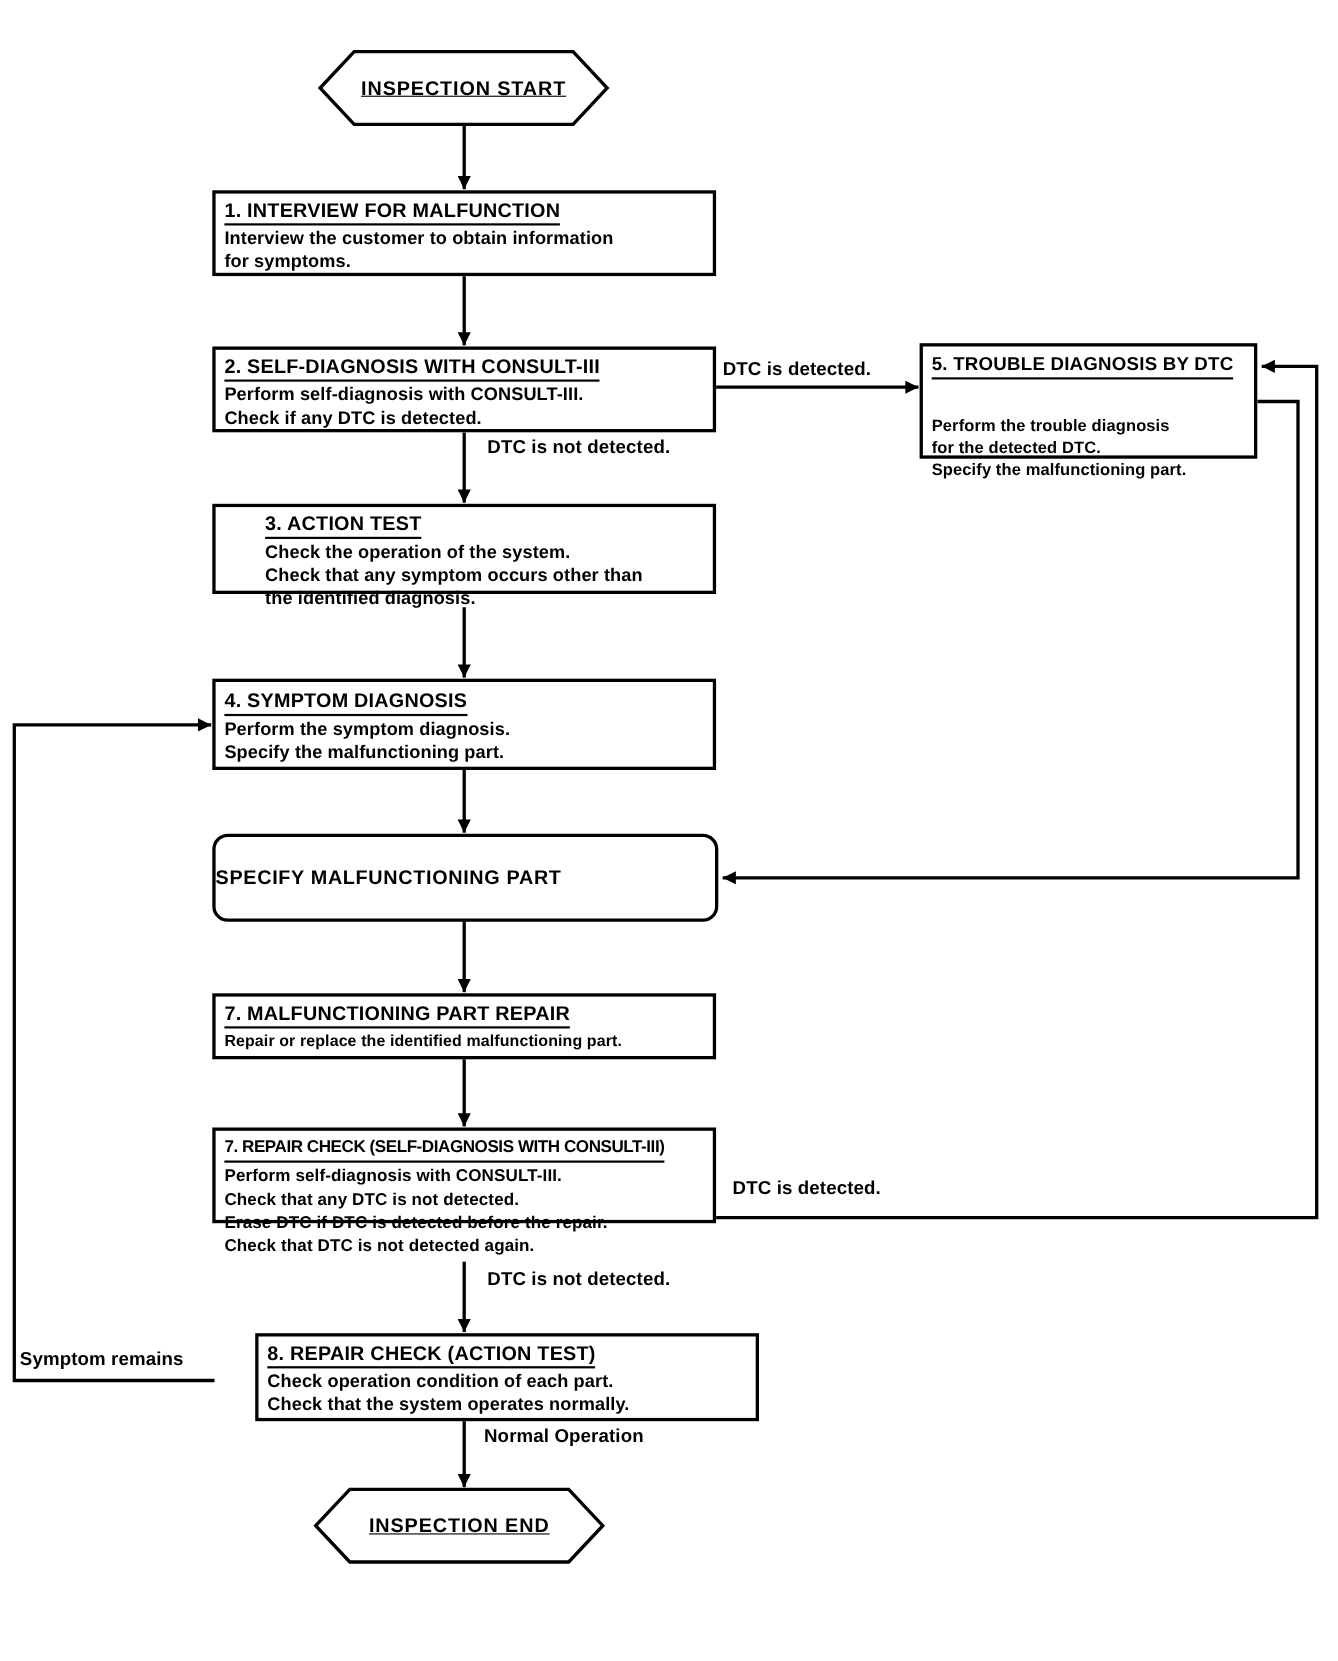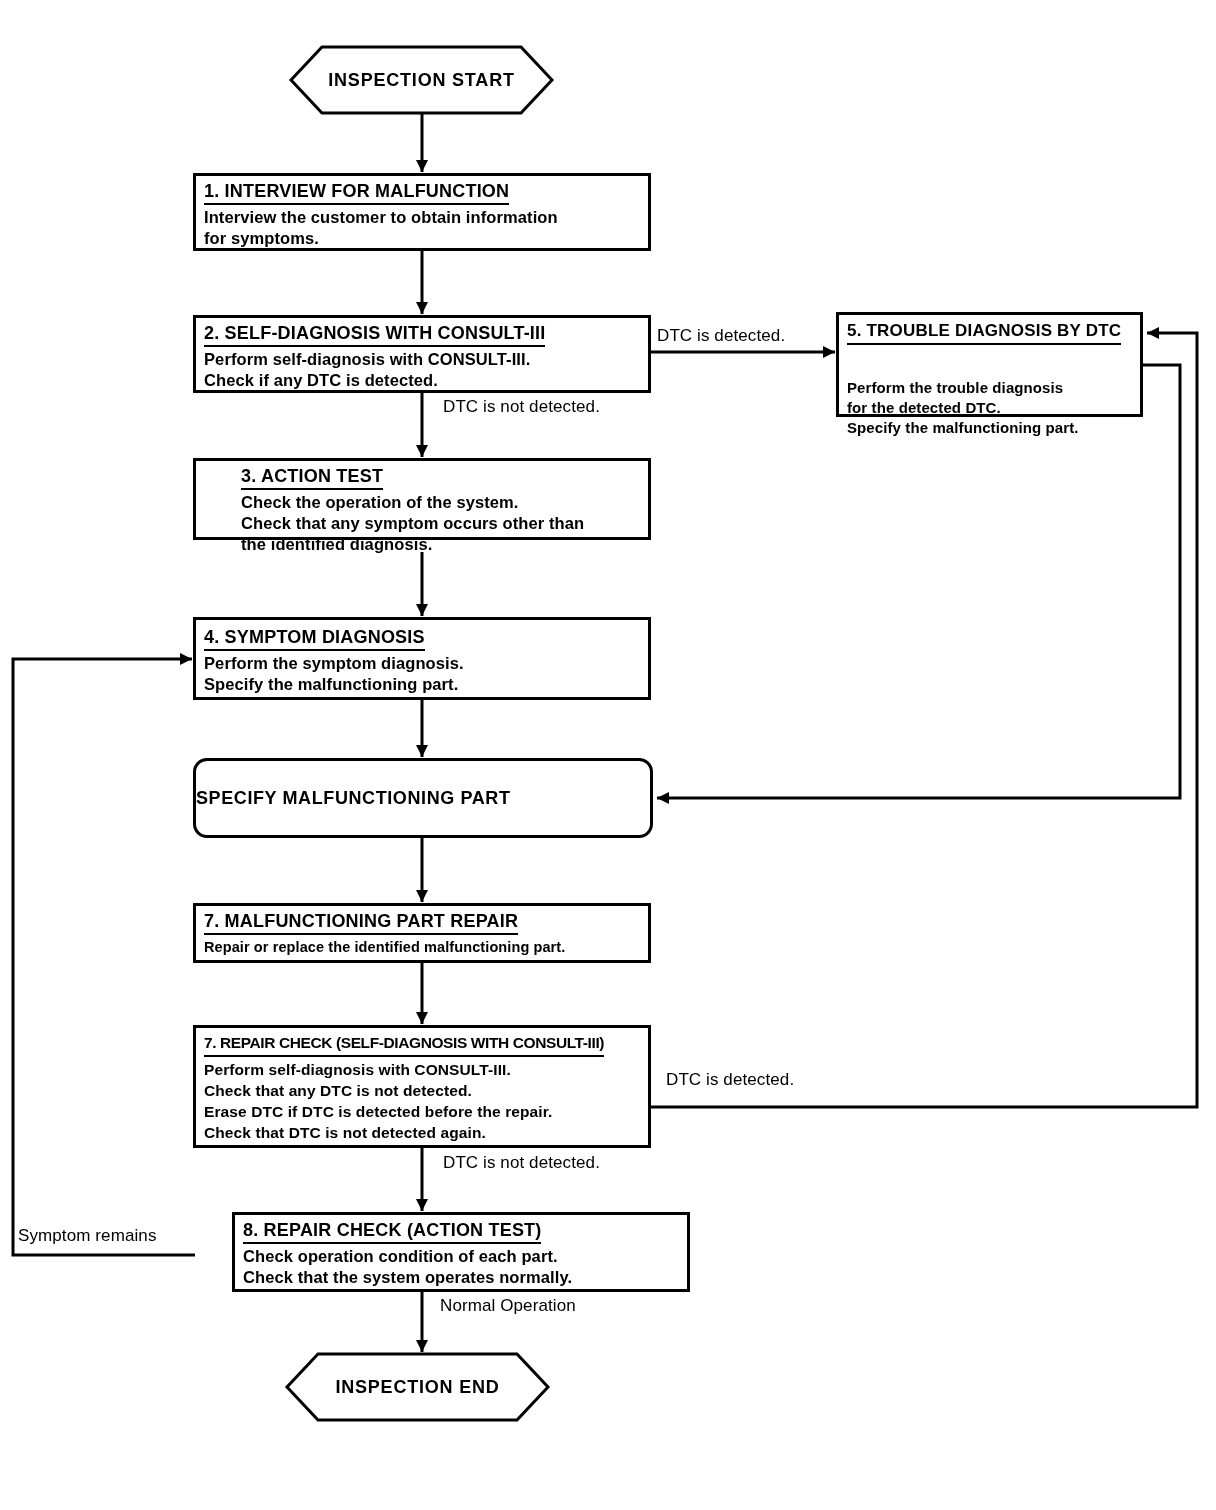--- a/index.html
+++ b/index.html
@@ -20,26 +20,26 @@
   .node .body{
     font-size:16.5px;line-height:21px;white-space:pre-line;letter-spacing:0.1px;margin-top:2px;
   }
   .node .title.small{font-size:17px;}
   .node .title.condensed{font-size:15.5px;letter-spacing:-0.4px;}
   .node .body.small{font-size:15px;line-height:20px;margin-top:33px;}
   .node .body.xsmall{font-size:14.5px;line-height:21px;}
   .node .body.compact{font-size:15.5px;line-height:21px;}
   .terminator-label{
     position:absolute;display:flex;align-items:center;justify-content:center;
-    font-weight:bold;font-size:18px;letter-spacing:0.8px;white-space:nowrap;
+    font-weight:bold;font-size:18px;letter-spacing:0.8px;white-space:nowrap;text-decoration:underline;
   }
   .rounded{border-radius:14px;display:flex;align-items:center;justify-content:flex-start;
     font-weight:bold;font-size:18px;letter-spacing:0.6px;padding:0;}
   .edge-label{
-    position:absolute;font-weight:normal;font-size:17px;white-space:nowrap;letter-spacing:0.1px;
+    position:absolute;font-weight:bold;font-size:17px;white-space:nowrap;letter-spacing:0.1px;
   }
 </style>
 </head>
 <body>
 
 <div id="canvas">
 
   <svg id="wires" viewBox="0 0 1216 1510" xmlns="http://www.w3.org/2000/svg">
     <defs>
       <marker id="arr" viewBox="0 0 10 10" refX="10" refY="5" markerWidth="4.6" markerHeight="4" orient="auto">
@@ -107,21 +107,21 @@
 
   <div class="node rounded" style="left:193px;top:758px;width:460px;height:80px;">
     <span>SPECIFY MALFUNCTIONING PART</span>
   </div>
 
   <div class="node" style="left:193px;top:903px;width:458px;height:60px;">
     <span class="title">7. MALFUNCTIONING PART REPAIR</span>
     <div class="body xsmall">Repair or replace the identified malfunctioning part.</div>
   </div>
 
-  <div class="node" style="left:193px;top:1025px;width:458px;height:123px;">
+  <div class="node" style="left:193px;top:1025px;width:458px;height:87px;">
     <span class="title condensed">7. REPAIR CHECK (SELF-DIAGNOSIS WITH CONSULT-III)</span>
     <div class="body compact">Perform self-diagnosis with CONSULT-III.
 Check that any DTC is not detected.
 Erase DTC if DTC is detected before the repair.
 Check that DTC is not detected again.</div>
   </div>
 
   <div class="node" style="left:193px;top:1212px;width:458px;height:80px;margin-left:39px;">
     <span class="title">8. REPAIR CHECK (ACTION TEST)</span>
     <div class="body">Check operation condition of each part.

